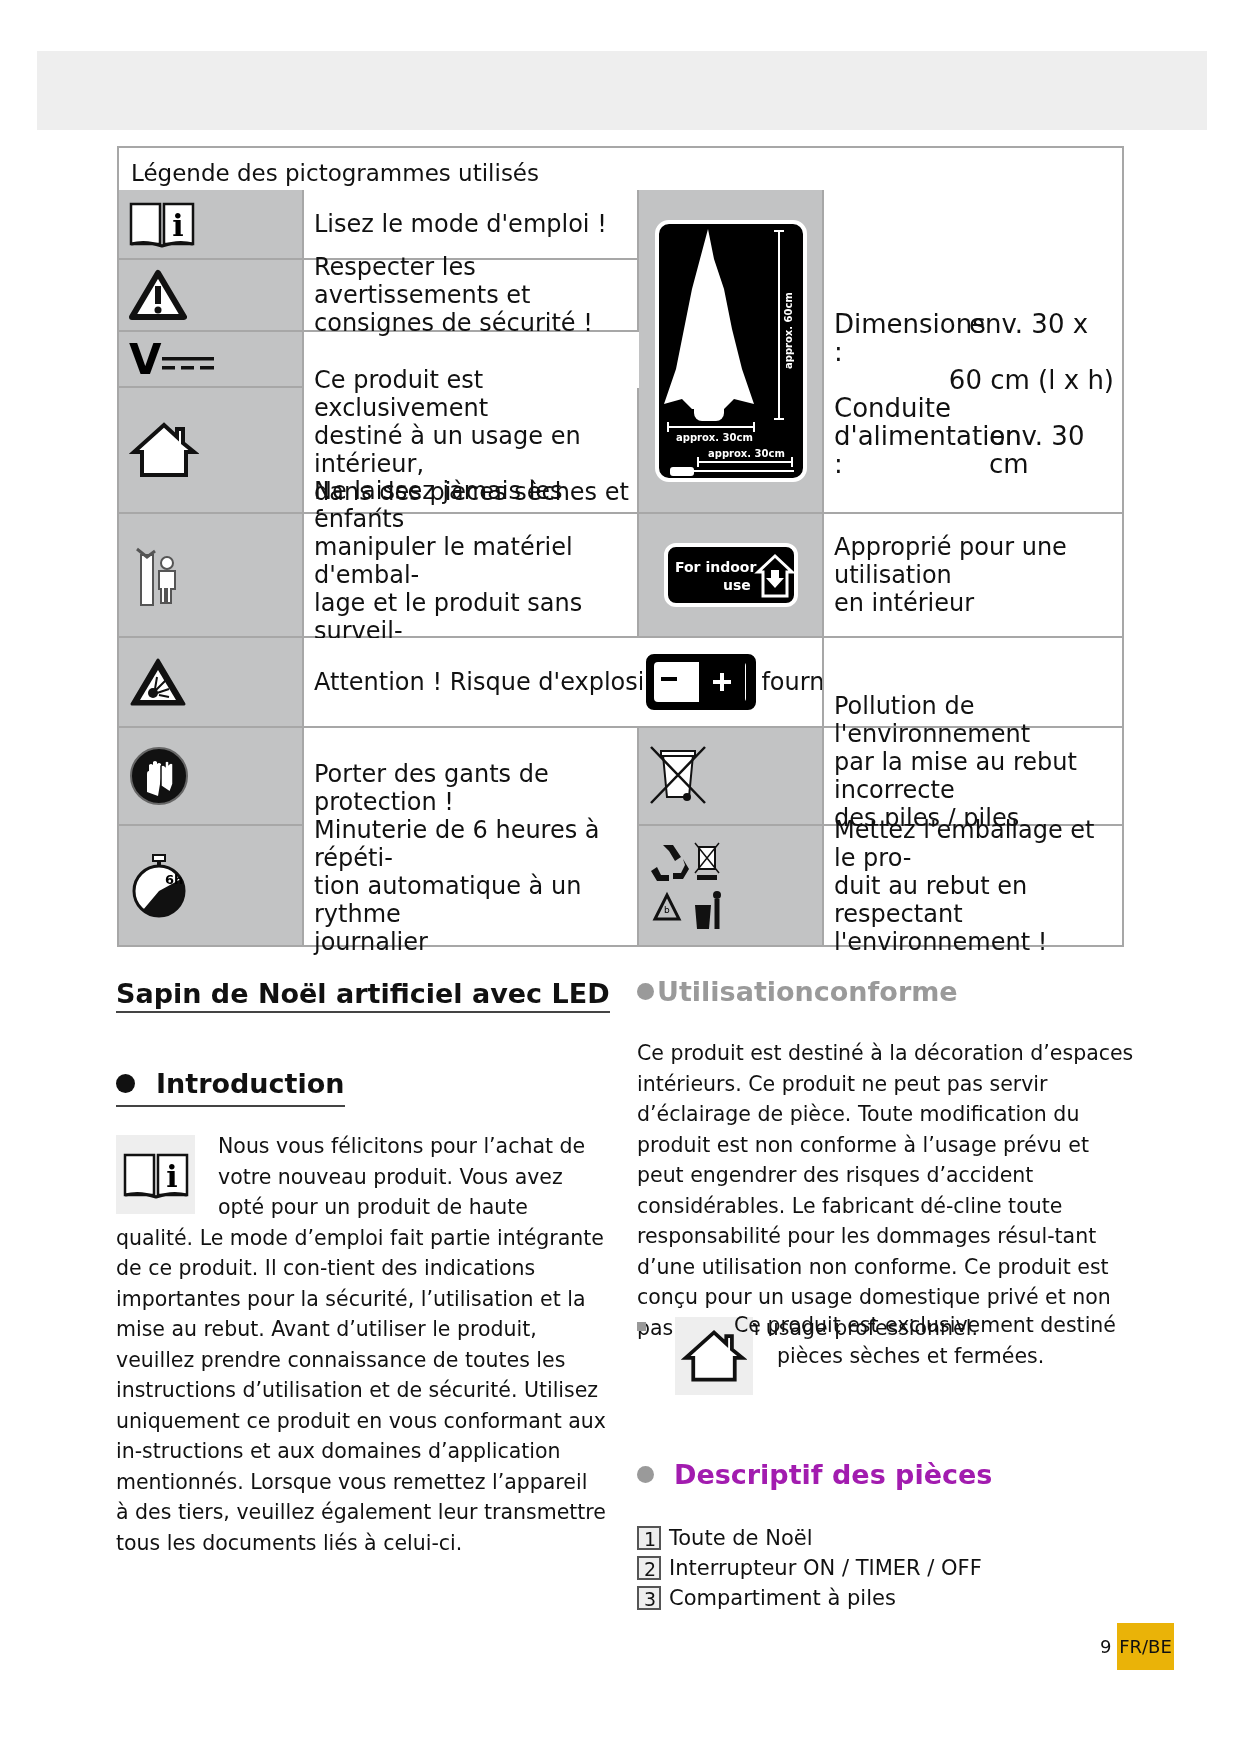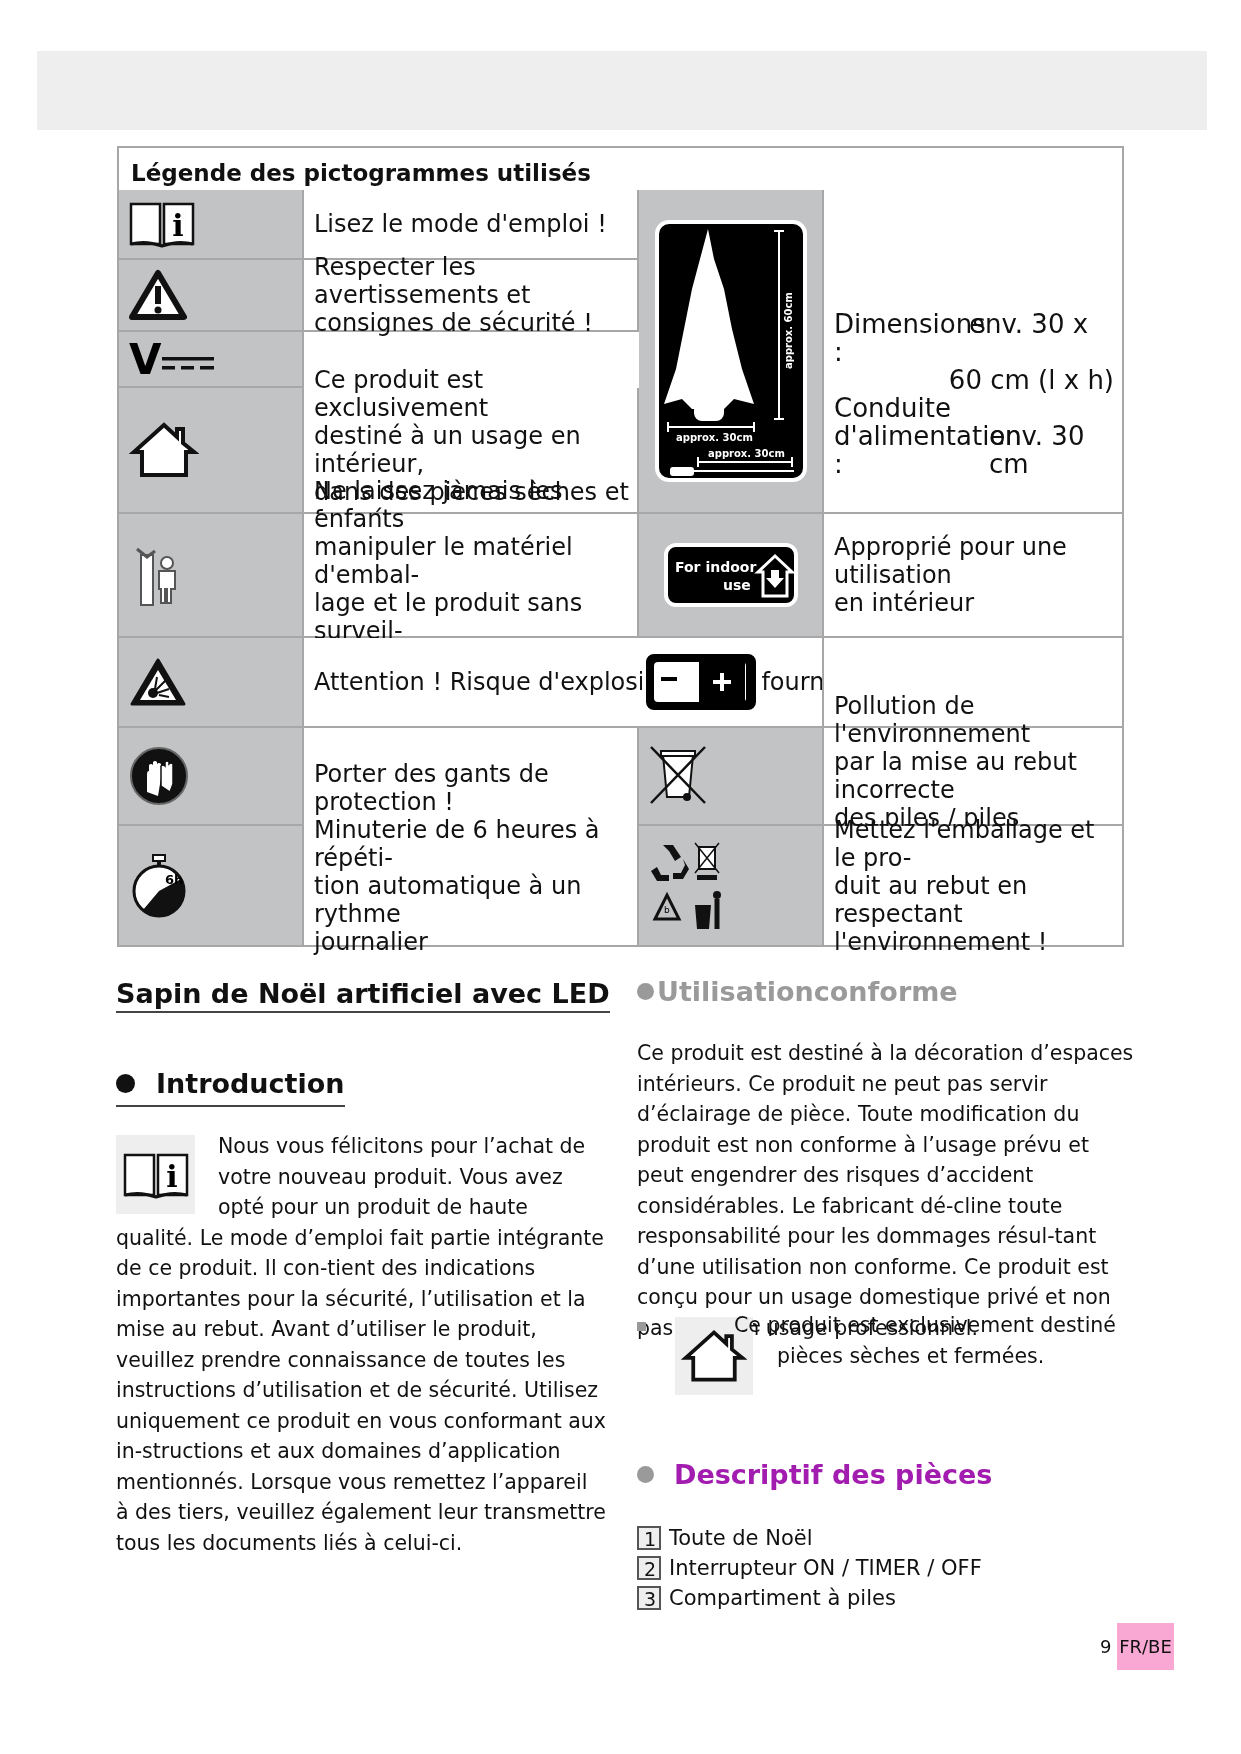--- a/index.html
+++ b/index.html
@@ -4,21 +4,21 @@
 <style>
   html, body { margin:0; padding:0; background:#ffffff; }
   body { width:1241px; height:1754px; position:relative; overflow:hidden;
          font-family:"DejaVu Sans", sans-serif; color:#111; }
   .topband { position:absolute; left:37px; top:51px; width:1170px; height:79px; background:#eeeeee; }
 
   
   .legend { position:absolute; left:117px; top:146px; width:1007px; height:801px;
             border:2px solid #a7a7a7; box-sizing:border-box; }
   .legend-title { position:absolute; left:0; top:0; width:100%; height:44px; border-bottom:2px solid #a7a7a7;
-                  box-sizing:border-box; font-weight:bold; font-size:23px; padding:12px 0 0 12px; }
+                  box-sizing:border-box; font-weight:normal; font-size:23px; padding:12px 0 0 12px; }
   .cell { position:absolute; box-sizing:border-box; border-right:2px solid #a7a7a7; border-bottom:2px solid #a7a7a7; }
   .cell.icon { background:#c2c3c4; display:flex; align-items:center; }
   .cell.icon.c1 { padding-left:10px; }
   .cell.icon.c3 { justify-content:center; }
   .cell.txt { background:#fff; display:flex; align-items:center; padding-left:10px; font-size:24px; line-height:28px; }
   .cell.txt span { white-space:pre-line; }
 
   
   .h1 { position:absolute; left:116px; top:978px; font-size:27px; font-weight:bold; border-bottom:2px solid #444; padding-bottom:2px; }
   .h2 { position:absolute; left:116px; top:1068px; font-size:27px; font-weight:bold; border-bottom:2px solid #444; padding-bottom:6px; display:flex; align-items:center; }
@@ -33,21 +33,21 @@
   .bullet-sq { position:absolute; left:637px; top:1322px; width:9px; height:9px; background:#999; }
   .house-box { position:absolute; left:675px; top:1317px; width:78px; width:78px; height:78px; background:#eeeeee; display:flex; align-items:center; justify-content:center; }
   .bullet-text { position:absolute; left:734px; top:1310px; font-size:20.5px; line-height:30.5px; }
   .bullet-text .l2 { padding-left:43px; display:block; }
   .h4 { position:absolute; left:637px; top:1459px; font-size:27px; font-weight:bold; color:#a21caf; display:flex; align-items:center; }
   .h4 .dot { background:#9a9a9a; width:17px; height:17px; margin-right:20px; }
   .parts { position:absolute; left:637px; top:1523px; font-size:21px; }
   .part { display:flex; align-items:center; height:30px; }
   .part .num { width:24px; height:24px; border:2px solid #555; background:#eeeeee; box-sizing:border-box; text-align:right; padding-right:3px; font-size:19px; line-height:22px; margin-right:8px; }
   .footer { position:absolute; left:1100px; top:1636px; font-size:18px; }
-  .footer .sh { background:#f9a8d4; padding:13px 2px; }
+  .footer .sh { background:#eab308; padding:13px 2px; }
 </style>
 </head>
 <body>
 
 <div class="topband"></div>
 
 <div class="legend">
   <div class="legend-title">Légende des pictogrammes utilisés</div>
 
   <div class="cell icon c1" style="left:0;top:42px;width:185px;height:70px">

